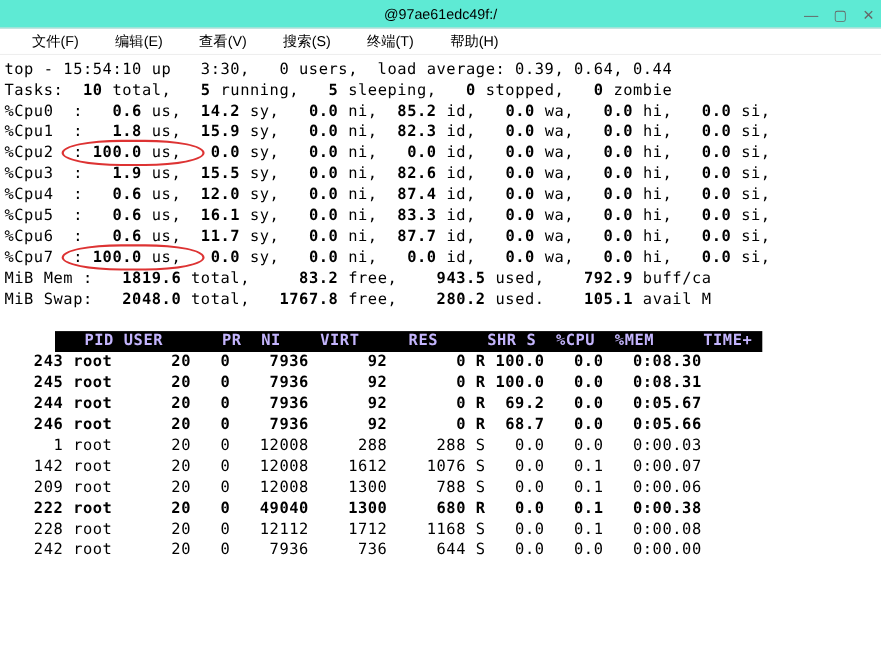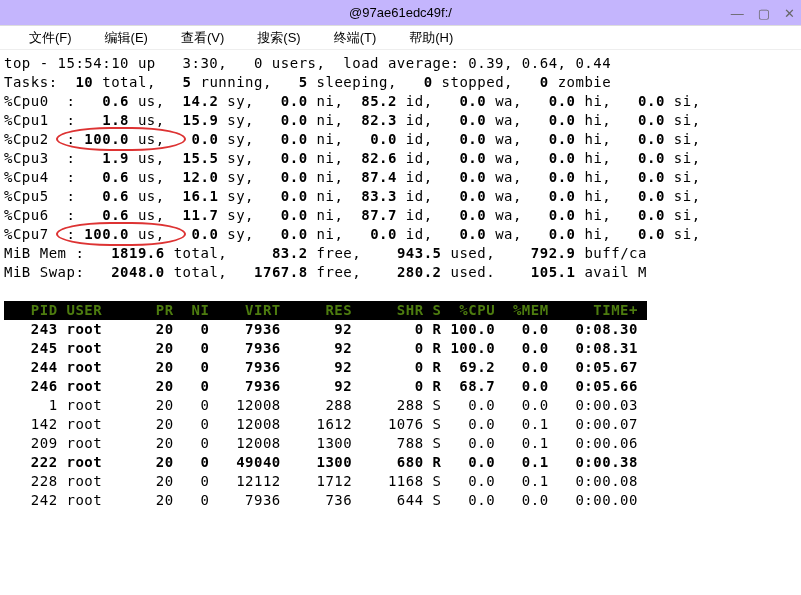--- a/index.html
+++ b/index.html
@@ -6,21 +6,21 @@
   html, body {
     margin: 0; padding: 0;
     width: 801px; height: 595px;
     font-family: "DejaVu Sans Mono", "Liberation Mono", monospace;
     font-size: 14px;
     background: #fff;
     overflow: hidden;
   }
   .titlebar {
     height: 26px;
-    background: #c4b5fd;
+    background: #5eead4;
     display: flex;
     align-items: center;
     justify-content: center;
     position: relative;
     border-bottom: 1px solid #ddd;
     font-family: sans-serif;
     font-size: 13px;
   }
   .titlebar .controls {
     position: absolute;
@@ -51,23 +51,24 @@
     padding: 4px 4px;
     white-space: pre;
     line-height: 19px;
     letter-spacing: 0.5px;
     color: #000;
     position: relative;
   }
   .bold { font-weight: 700; }
   .hdr {
     background: #000;
-    color: #4d7c0f;
+    color: #c4b5fd;
     font-weight: 700;
     display: inline-block;
+    margin-left: 46px;
   }
   .annot {
     position: absolute;
     border: 2px solid #d33;
     border-radius: 50% / 60%;
     pointer-events: none;
   }
   #a1 { width: 130px; height: 24px; }
   #a2 { width: 130px; height: 24px; }
   .watermark {

